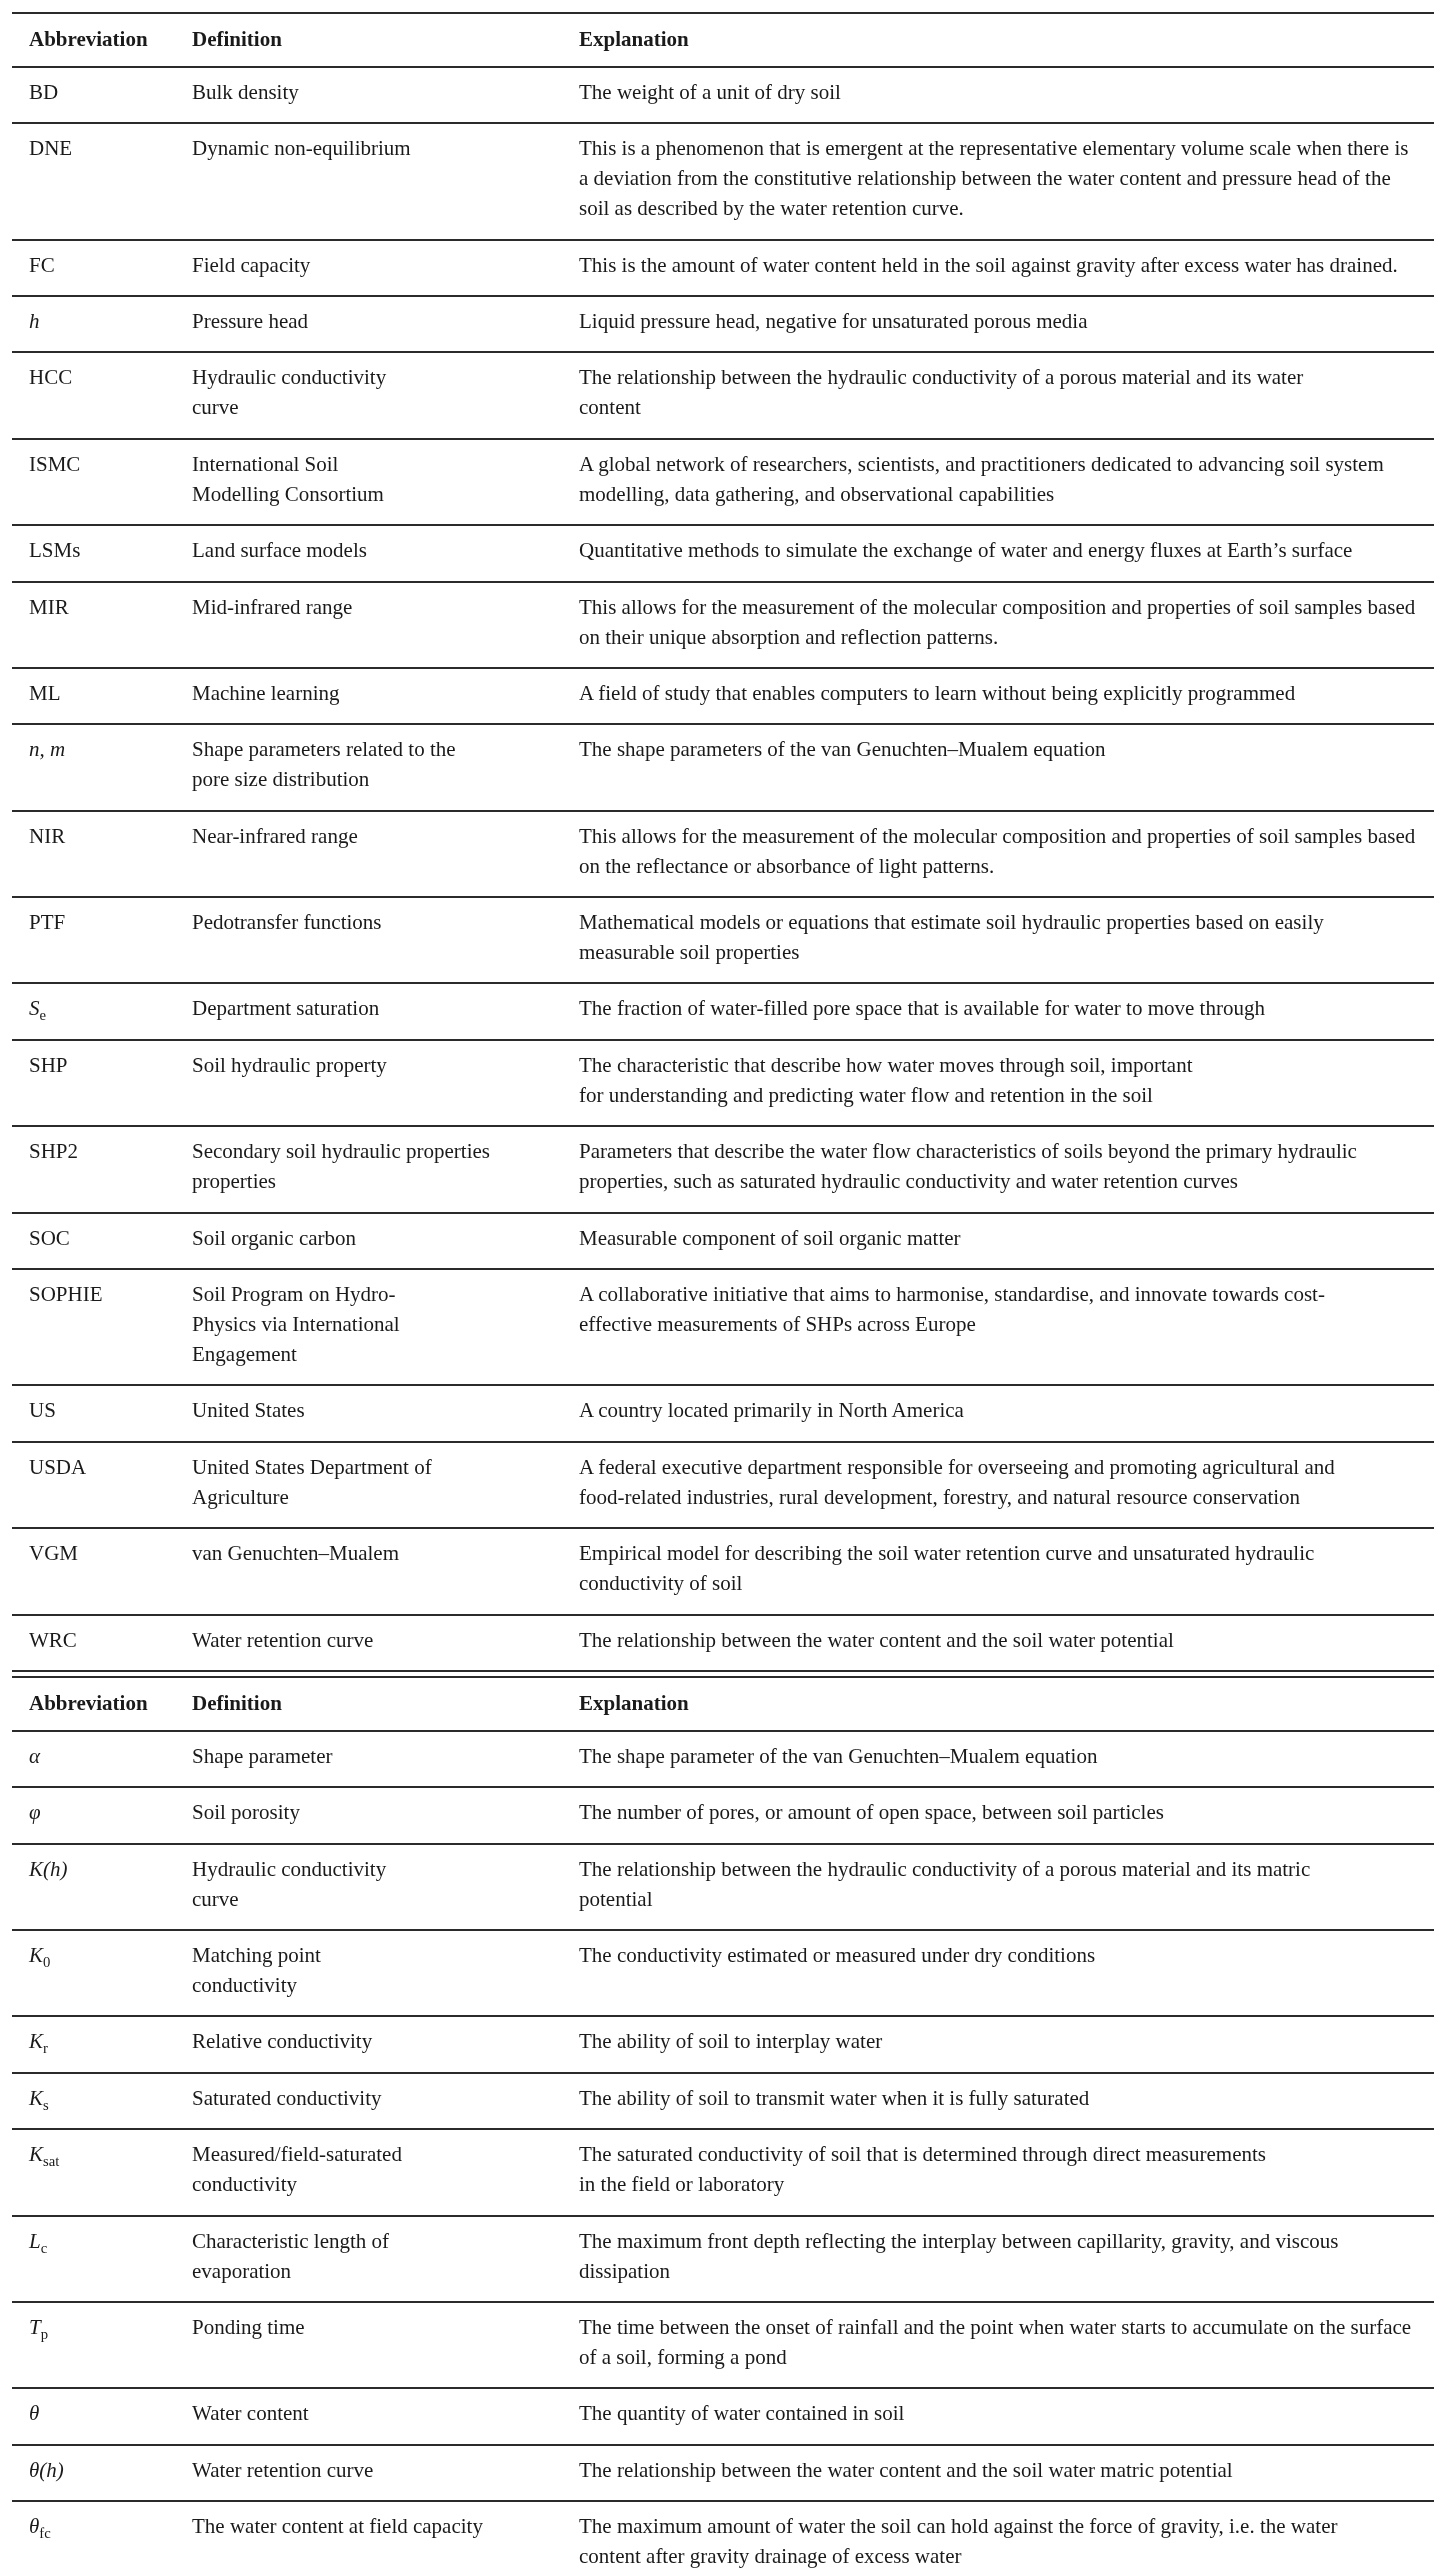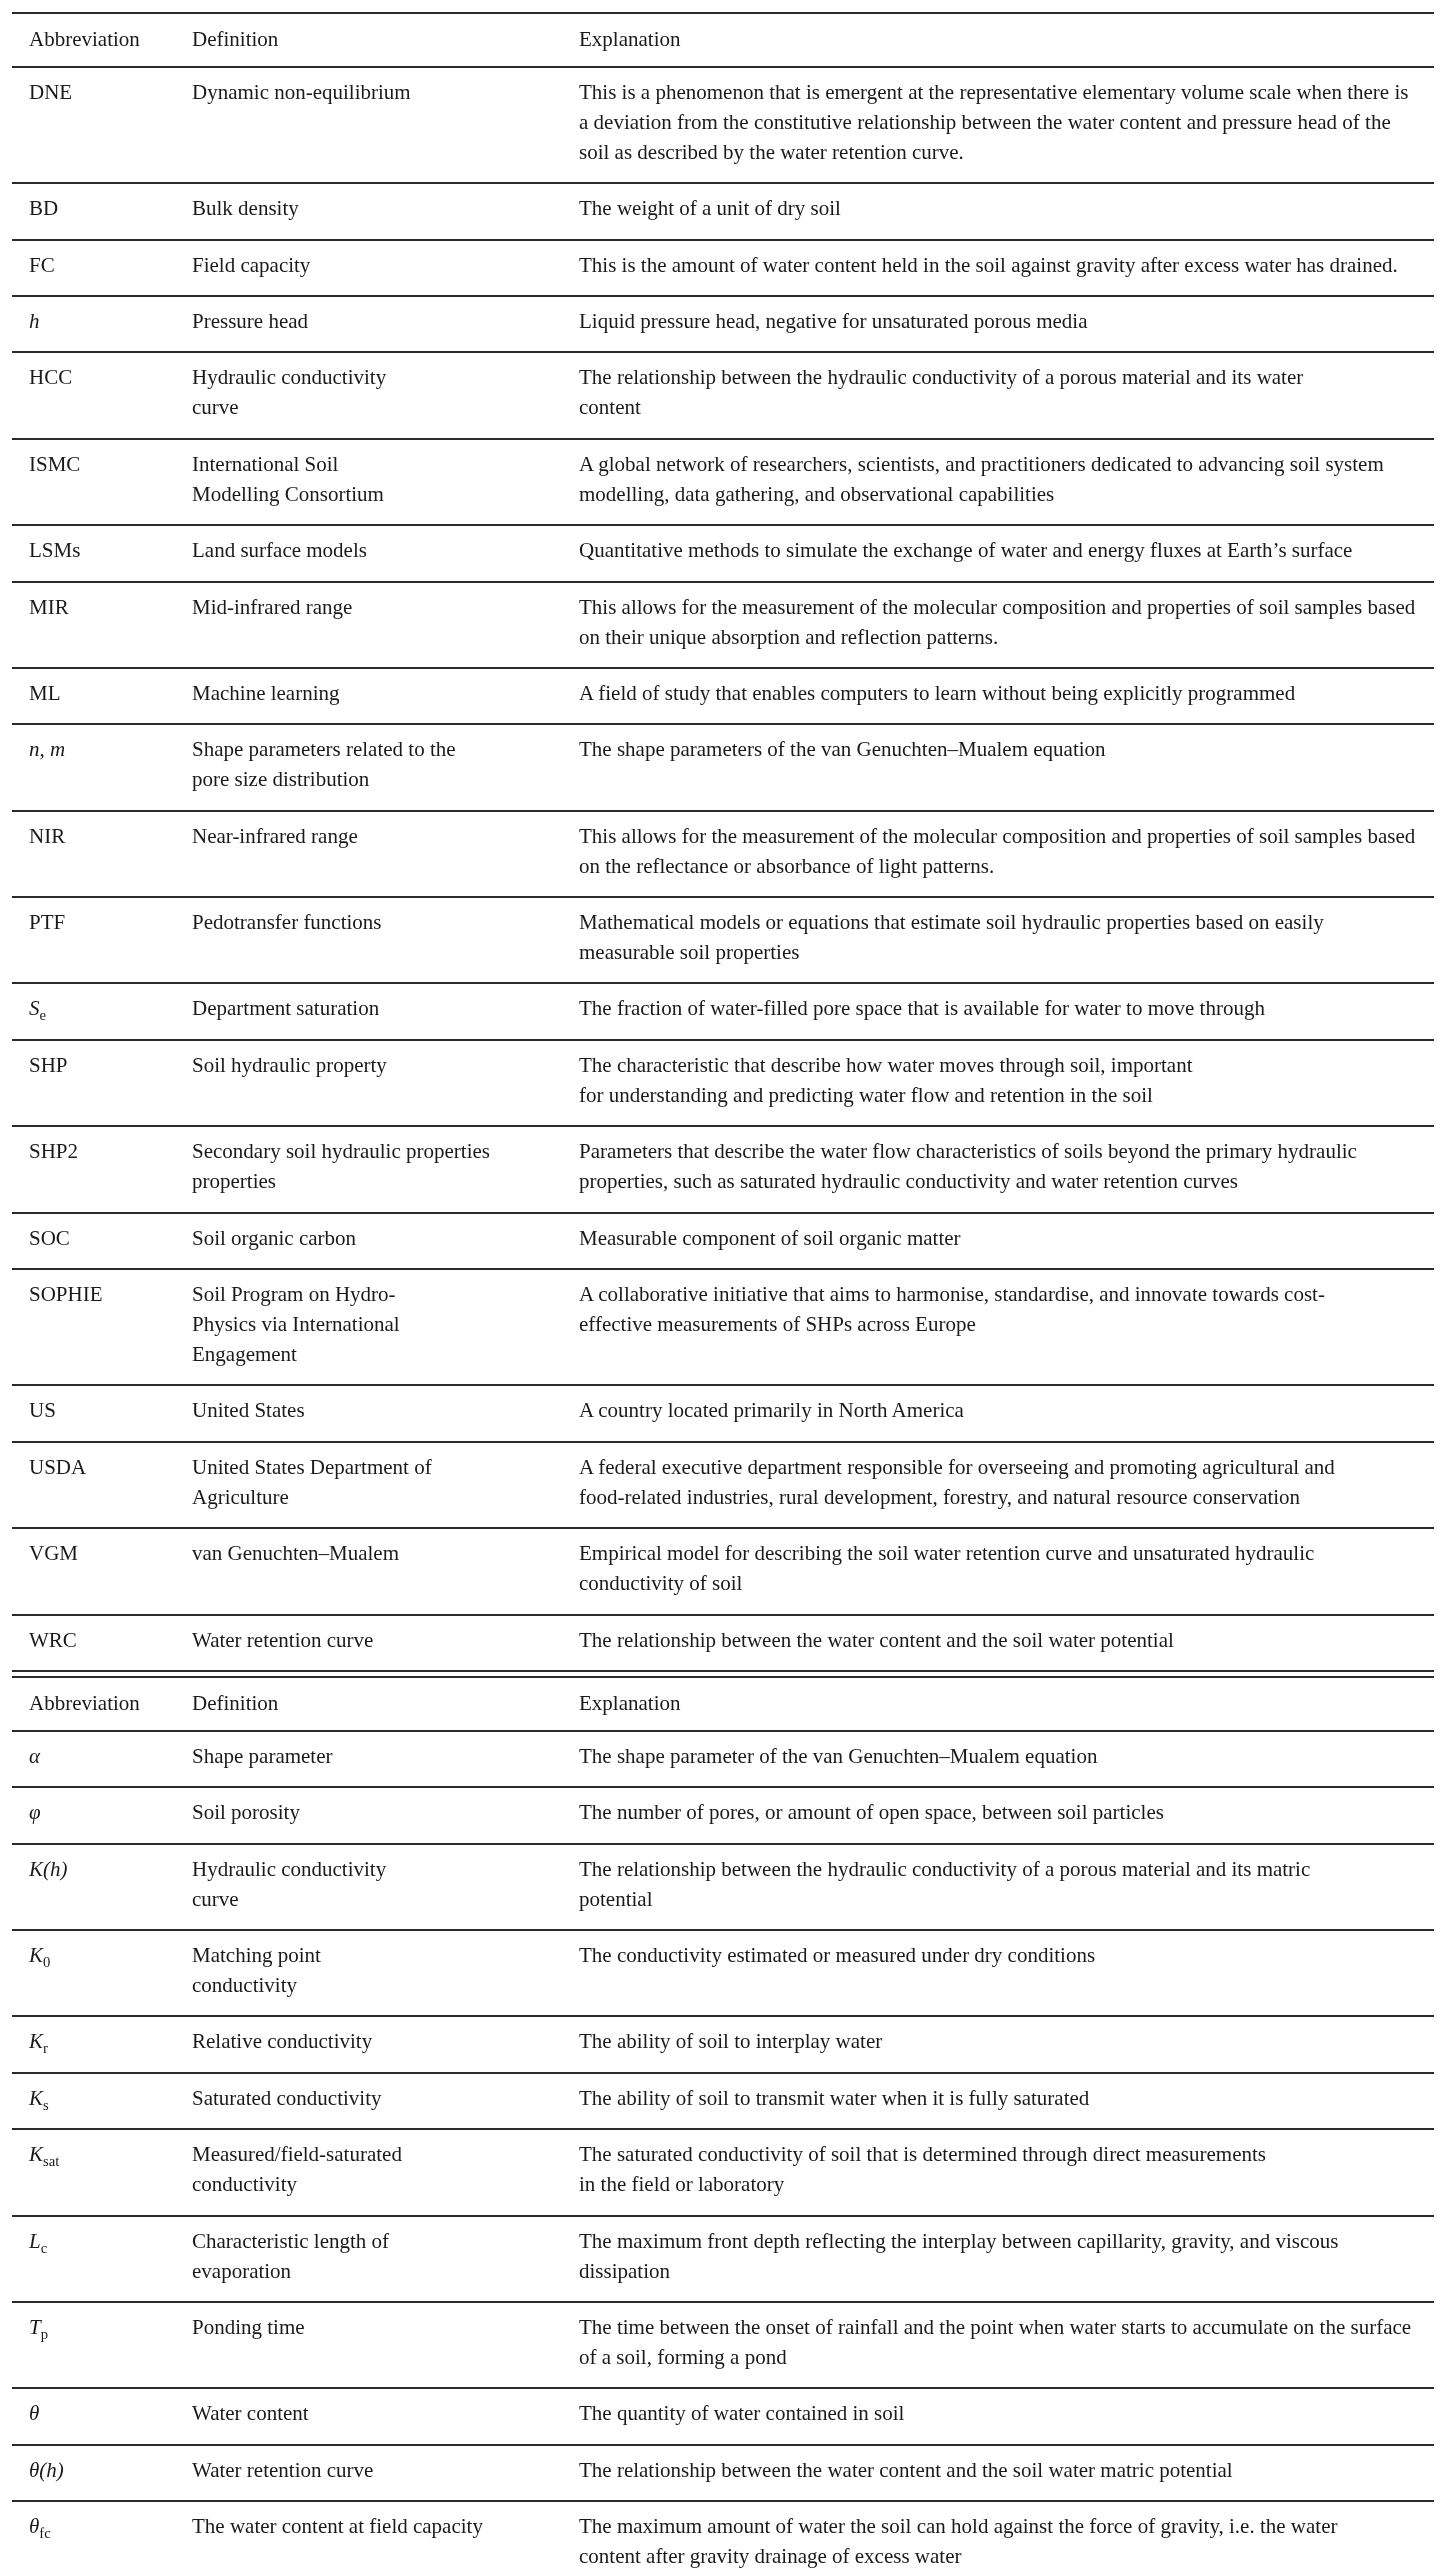--- a/index.html
+++ b/index.html
@@ -29,21 +29,21 @@
     font-weight: normal;
     padding: 0;
     border-bottom: 2.1px solid #2b2b2b;
   }
   .tbl th { padding-top: 9.8px; padding-bottom: 12px; }
   .tbl td { padding-top: 9px; padding-bottom: 15.4px; }
   .tbl td.a, .tbl th.a { padding-left: 17px; }
   .tbl td.d, .tbl th.d { padding-left: 0; padding-right: 11.2px; margin-top: 46px; }
   .tbl td.e, .tbl th.e { padding-left: 0; padding-right: 14px; }
   .tbl thead tr { border-top: 2.1px solid #2b2b2b; }
-  .tbl thead th { border-top: 2.1px solid #2b2b2b; }
+  .tbl thead th { border-top: 2.1px solid #2b2b2b; font-weight: bold; }
   .sym { font-style: italic; }
   .sub { font-style: normal; font-size: 14.7px; vertical-align: -4.9px; line-height: 0; }
   #tbl1 { top: 12px; }
   #tbl2 { top: 1676px; }
 </style>
 </head>
 <body>
 
 <table class="tbl" id="tbl1">
   <colgroup>
@@ -53,28 +53,28 @@
     </colgroup>
   <thead>
     <tr>
       <th class="a">Abbreviation</th>
       <th class="d">Definition</th>
       <th class="e">Explanation</th>
     </tr>
   </thead>
   <tbody>
     <tr>
+        <td class="a">BD</td>
+        <td class="d">Bulk density</td>
+        <td class="e">The weight of a unit of dry soil</td>
+      </tr>
+    <tr>
         <td class="a">DNE</td>
         <td class="d">Dynamic non-equilibrium</td>
         <td class="e">This is a phenomenon that is emergent at the representative elementary volume scale when there is a deviation from the constitutive relationship between the water content and pressure head of the soil as described by the water retention curve.</td>
-      </tr>
-    <tr>
-        <td class="a">BD</td>
-        <td class="d">Bulk density</td>
-        <td class="e">The weight of a unit of dry soil</td>
       </tr>
     <tr>
         <td class="a">FC</td>
         <td class="d">Field capacity</td>
         <td class="e">This is the amount of water content held in the soil against gravity after excess water has drained.</td>
       </tr>
     <tr>
         <td class="a sym">h</td>
         <td class="d">Pressure head</td>
         <td class="e">Liquid pressure head, negative for unsaturated porous media</td>

